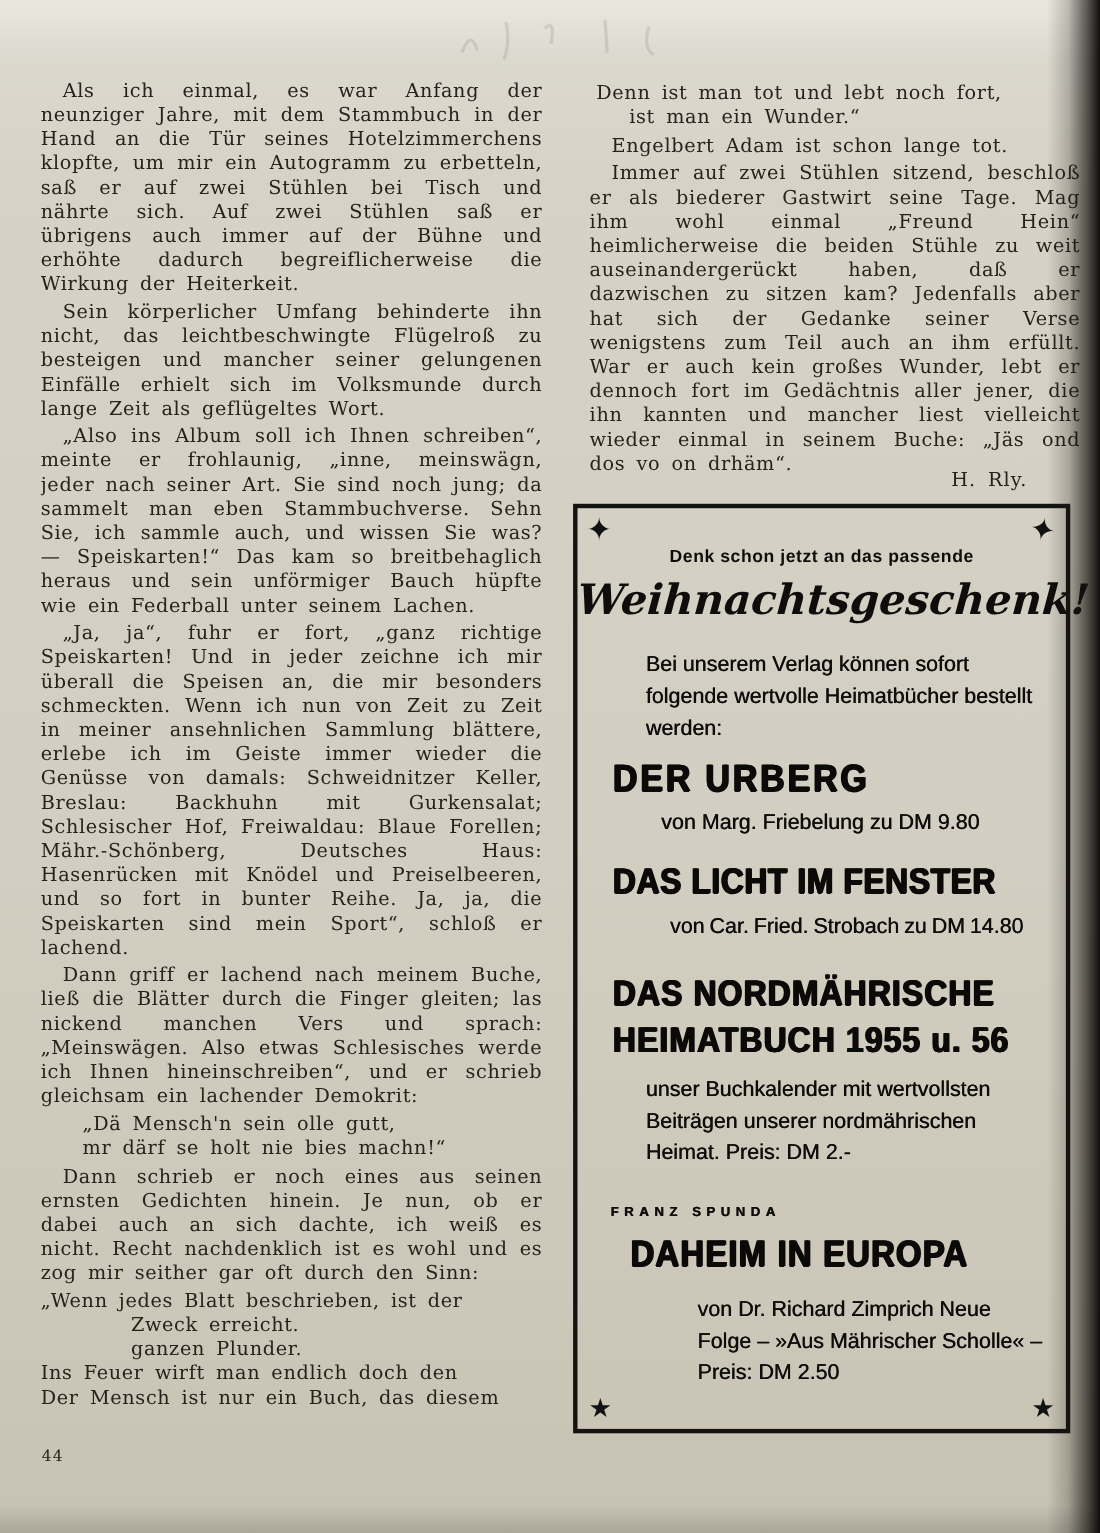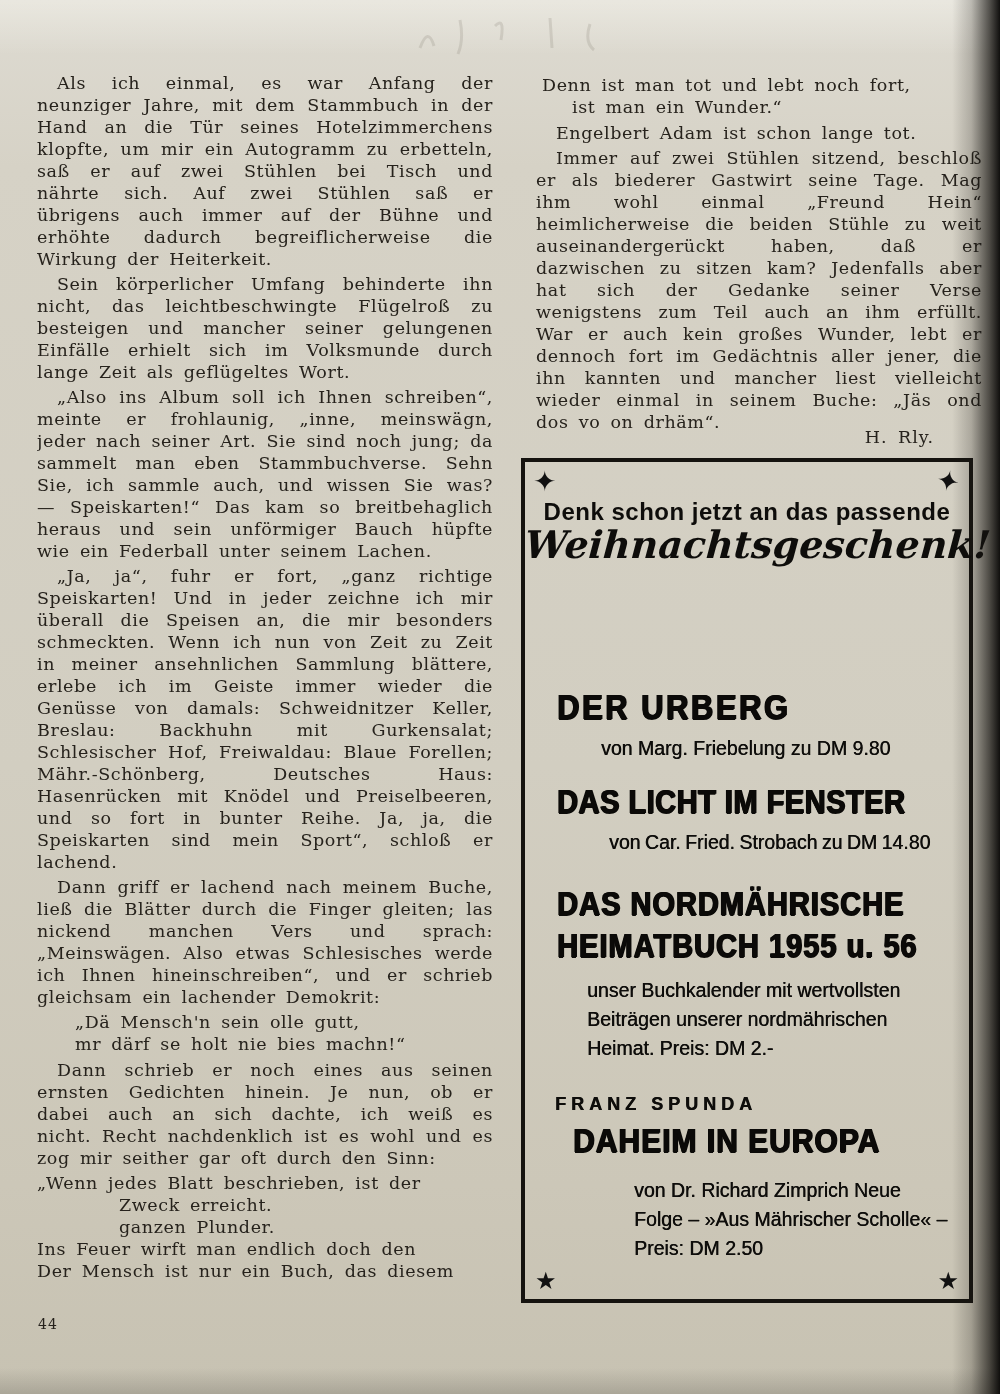--- a/index.html
+++ b/index.html
@@ -36,42 +36,42 @@
     position:absolute;left:521px;top:458px;width:452px;height:845px;
     border:4px solid #15130f;box-sizing:border-box;
     font-family:"Liberation Sans", sans-serif;color:#0e0d0b;
   }
   .ad-star{position:absolute;font-size:28px;line-height:1;color:#111;}
   .ad-star.tl{left:8px;top:6px;}
   .ad-star.tr{right:10px;top:6px;transform:rotate(12deg);}
   .ad-star.bl{left:10px;bottom:6px;font-size:24px;}
   .ad-star.br{right:10px;bottom:6px;font-size:24px;}
   .ad-header{position:absolute;top:36px;left:0;width:100%;text-align:center;
-    font-size:24px;font-weight:bold;letter-spacing:0.5px;}
+    font-size:16px;font-weight:bold;letter-spacing:0.5px;}
   .ad-title{position:absolute;top:60px;left:0;width:100%;text-align:center;
     font-family:"DejaVu Serif", serif;font-style:italic;font-weight:bold;
     font-size:38px;transform:skewX(-4deg);}
   .ad-intro{position:absolute;top:128px;left:62px;width:356px;
     font-size:19.5px;line-height:29px;text-shadow:0.4px 0 0 currentColor;}
   .book-title{
     position:absolute;font-weight:bold;color:#0b0a08;
     font-size:30px;letter-spacing:1.5px;
     text-shadow:1px 0 0 currentColor,-0.6px 0 0 currentColor,0 0.6px 0 currentColor;
     transform:scaleY(1.12);transform-origin:left top;white-space:nowrap;
   }
   .book-detail{position:absolute;font-size:19.5px;line-height:29px;
     text-shadow:0.4px 0 0 currentColor;}
   .t1{left:32px;top:226px;font-size:31px;letter-spacing:2.5px;}
   .d1{left:76px;top:272px;white-space:nowrap;}
   .t2{left:32px;top:322px;font-size:29px;letter-spacing:0.5px;}
   .d2{left:84px;top:366px;white-space:nowrap;word-spacing:-1px;}
   .t3a{left:32px;top:424px;font-size:29px;letter-spacing:1px;}
   .t3b{left:32px;top:466px;font-size:29px;letter-spacing:1px;}
   .d3{left:62px;top:514px;width:356px;}
-  .author4{position:absolute;left:30px;top:632px;font-size:18px;font-weight:bold;
+  .author4{position:absolute;left:30px;top:632px;font-size:12px;font-weight:bold;
     letter-spacing:5px;text-shadow:0.5px 0 0 currentColor;white-space:nowrap;}
   .t4{left:48px;top:660px;font-size:30px;letter-spacing:1px;}
   .d4{left:76px;top:714px;width:320px;margin-left:33px;}
   
   .edge-right{position:absolute;top:0;right:0;width:48px;height:100%;z-index:5;pointer-events:none;
     background:linear-gradient(to right,rgba(26,23,19,0) 0%,rgba(26,23,19,0.22) 40%,rgba(20,18,15,0.7) 78%,rgba(8,7,6,0.96) 100%);}
   .edge-bottom{position:absolute;left:0;bottom:0;width:100%;height:26px;z-index:4;pointer-events:none;
     background:linear-gradient(to bottom,rgba(0,0,0,0) 0%,rgba(40,38,33,0.18) 100%);}
   .edge-top{position:absolute;left:0;top:0;width:100%;height:55px;pointer-events:none;
     background:linear-gradient(to bottom,rgba(255,255,248,0.35),rgba(255,255,248,0));}
@@ -119,20 +119,21 @@
   </div>
 
   <div class="ad">
     <div class="ad-star tl">✦</div>
     <div class="ad-star tr">✦</div>
     <div class="ad-star bl">★</div>
     <div class="ad-star br">★</div>
 
     <div class="ad-header">Denk schon jetzt an das passende</div>
     <div class="ad-title">Weihnachtsgeschenk!</div>
+    <div class="ad-intro">Bei unserem Verlag können sofort folgende wertvolle Heimatbücher bestellt werden:</div>
 
     <div class="book-title t1">DER URBERG</div>
     <div class="book-detail d1">von Marg. Friebelung zu DM 9.80</div>
 
     <div class="book-title t2">DAS LICHT IM FENSTER</div>
     <div class="book-detail d2">von Car. Fried. Strobach zu DM 14.80</div>
 
     <div class="book-title t3a">DAS NORDMÄHRISCHE</div>
     <div class="book-title t3b">HEIMATBUCH 1955 u. 56</div>
     <div class="book-detail d3">unser Buchkalender mit wertvollsten Beiträgen unserer nordmährischen Heimat. Preis: DM 2.-</div>

